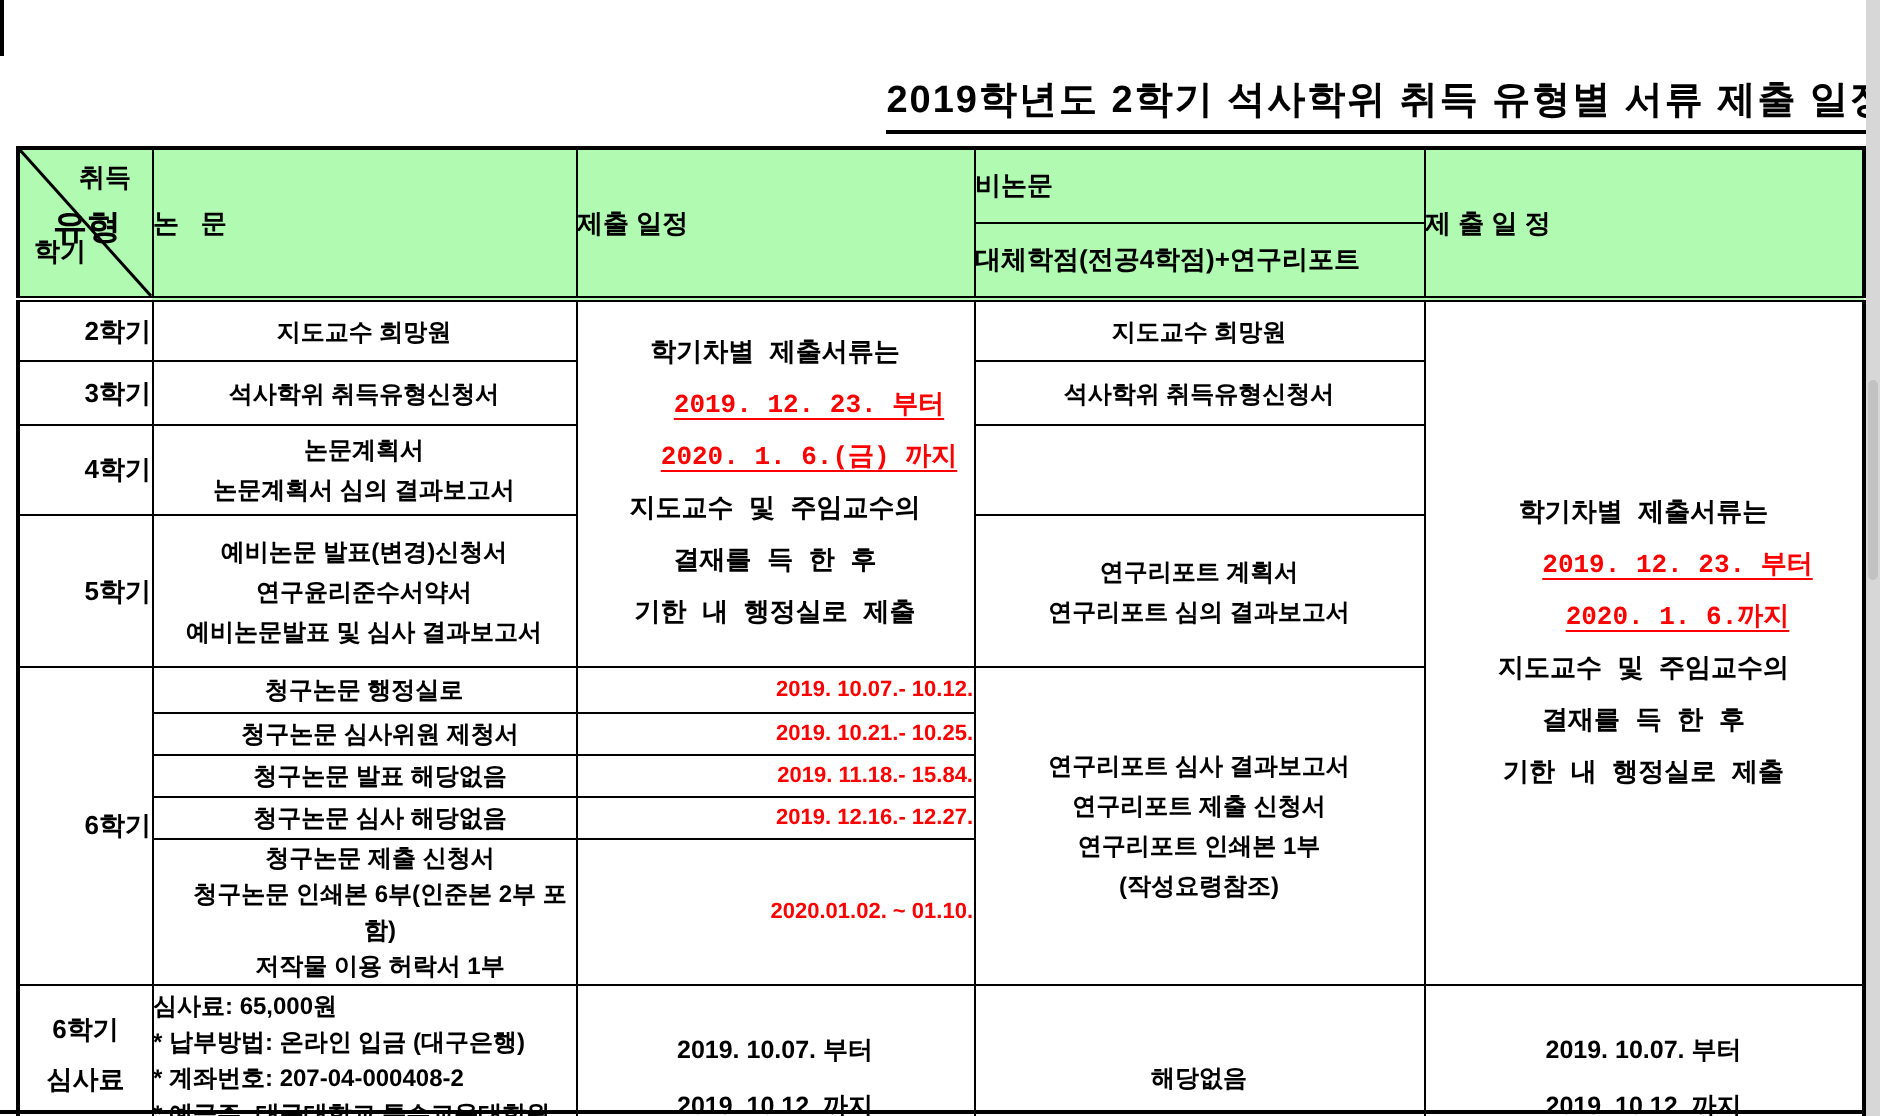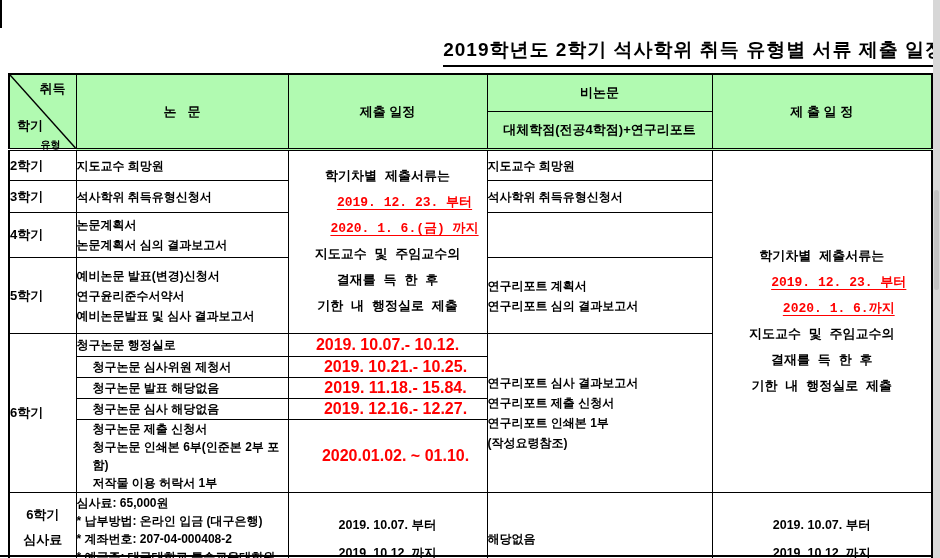--- a/index.html
+++ b/index.html
@@ -19,38 +19,38 @@
     border-bottom:2px solid #000;padding-bottom:2px;
   }
 
   table.sched{
     position:absolute;left:8px;top:73px;width:923px;
     border-collapse:collapse;table-layout:fixed;
     font-size:12px;font-weight:bold;
   }
   table.sched th,table.sched td{border:1px solid #000;vertical-align:middle;padding:0;}
   table.sched{border:2px solid #000;}
-  th{background:var(--green,#b1fab1);font-size:13px;font-weight:bold;text-align:center;}
+  th{background:var(--green,#b1fab1);font-size:13px;font-weight:bold;text-align:left;}
   .hdr-dbl{border-bottom:3px double #000 !important;}
   .ws-pre{white-space:pre-wrap;}
 
   .corner{position:relative;background:var(--green,#b1fab1);}
   .corner svg{position:absolute;left:0;top:0;width:100%;height:100%;}
   .corner .c-top{position:absolute;top:5px;right:10px;font-size:13px;}
-  .corner .c-mid{position:absolute;top:27px;right:15px;font-size:10px;margin-top:36px;}
+  .corner .c-mid{position:absolute;top:27px;right:15px;font-size:17px;}
   .corner .c-bot{position:absolute;bottom:13px;left:7px;font-size:13px;font-family:Liberation Mono, monospace;}
 
-  td.sem{text-align:left;font-size:13px;}
-  td.docs{text-align:left;padding-left:8px;white-space:pre-line;line-height:20px;}
+  td.sem{text-align:right;font-size:13px;}
+  td.docs{text-align:center;padding-left:8px;white-space:pre-line;line-height:20px;}
   td.docs-sm{line-height:18px;}
 
   .sched-merged{text-align:center;font-size:13px;}
   .s-line{line-height:26px;font-family:Liberation Mono, monospace;}
   .red-u{color:var(--red,#f00);text-decoration:underline;text-underline-offset:3px;margin-left:34px;}
-  td.date-red{color:var(--red,#f00);text-align:center;font-size:16px;}
+  td.date-red{color:var(--red,#f00);text-align:right;font-size:11px;}
   tr.dotted td{border-top:1px dotted #000;padding-left:16px;}
   td.dates-blk{text-align:center;white-space:pre-line;line-height:28px;font-size:12.5px;}
   td.fee-label{text-align:center;white-space:pre-line;line-height:25px;font-size:13px;}
   td.fee-details{text-align:left;padding-left:8px;white-space:pre-line;line-height:18px;font-size:12px;}
 </style>
 </head>
 <body>
 
 <div class="page">
   <div class="tl-tick"></div>

